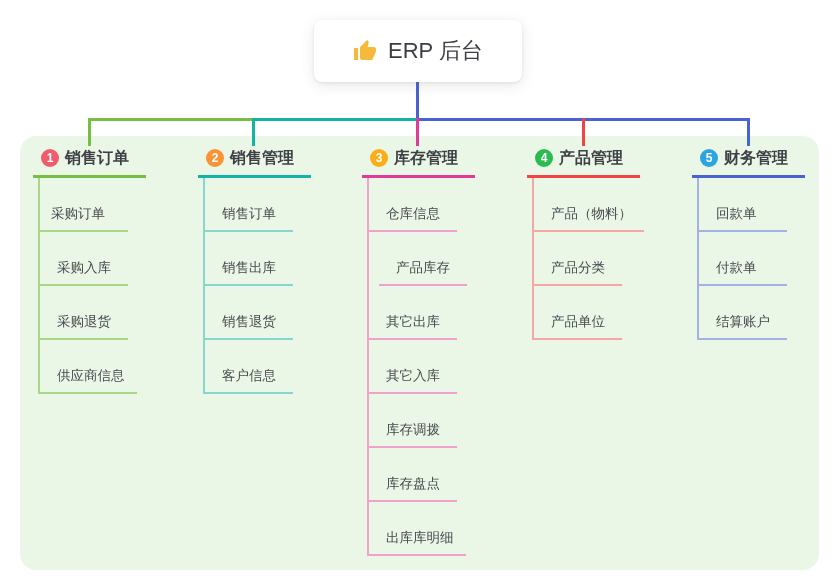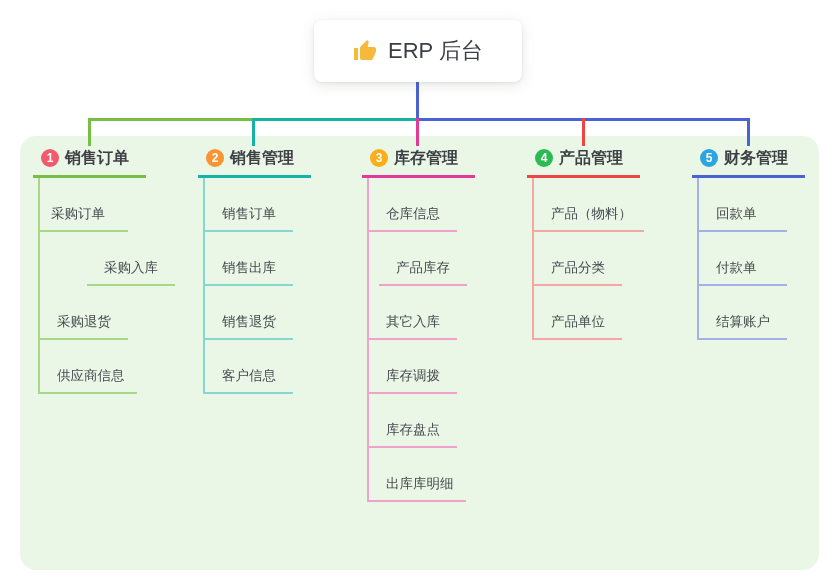--- a/index.html
+++ b/index.html
@@ -87,21 +87,21 @@
     <span>ERP 后台</span>
   </div>
 
   <div class="branch b1">
     <div class="branch-header" style="border-bottom-color: rgb(119, 191, 68);">
       <span class="badge" style="background-color: rgb(241, 91, 108);">1</span>
       <span>销售订单</span>
     </div>
     <ul class="children" style="border-left-color: rgb(169, 215, 136);">
       <li class="child" style="border-bottom-color: rgb(169, 215, 136); padding-left: 11px;">采购订单</li>
-      <li class="child" style="border-bottom-color: rgb(169, 215, 136); margin-left: 47px;">采购入库</li>
+      <li class="child" style="border-bottom-color: rgb(169, 215, 136);">采购入库</li>
       <li class="child" style="border-bottom-color: rgb(169, 215, 136);">采购退货</li>
       <li class="child" style="border-bottom-color: rgb(169, 215, 136);">供应商信息</li>
     </ul>
   </div>
 
   <div class="branch b2">
     <div class="branch-header" style="border-bottom-color: rgb(20, 179, 165);">
       <span class="badge" style="background-color: rgb(250, 147, 52);">2</span>
       <span>销售管理</span>
     </div>
@@ -114,20 +114,21 @@
   </div>
 
   <div class="branch b3">
     <div class="branch-header" style="border-bottom-color: rgb(226, 58, 151);">
       <span class="badge" style="background-color: rgb(251, 174, 23);">3</span>
       <span>库存管理</span>
     </div>
     <ul class="children" style="border-left-color: rgb(241, 162, 203);">
       <li class="child" style="border-bottom-color: rgb(241, 162, 203);">仓库信息</li>
       <li class="child" style="border-bottom-color: rgb(241, 162, 203); margin-left: 10px;">产品库存</li>
+      <li class="child" style="border-bottom-color: rgb(241, 162, 203);">其它出库</li>
       <li class="child" style="border-bottom-color: rgb(241, 162, 203);">其它入库</li>
       <li class="child" style="border-bottom-color: rgb(241, 162, 203);">库存调拨</li>
       <li class="child" style="border-bottom-color: rgb(241, 162, 203);">库存盘点</li>
       <li class="child" style="border-bottom-color: rgb(241, 162, 203);">出库库明细</li>
     </ul>
   </div>
 
   <div class="branch b4">
     <div class="branch-header" style="border-bottom-color: rgb(239, 69, 69);">
       <span class="badge" style="background-color: rgb(44, 186, 82);">4</span>

